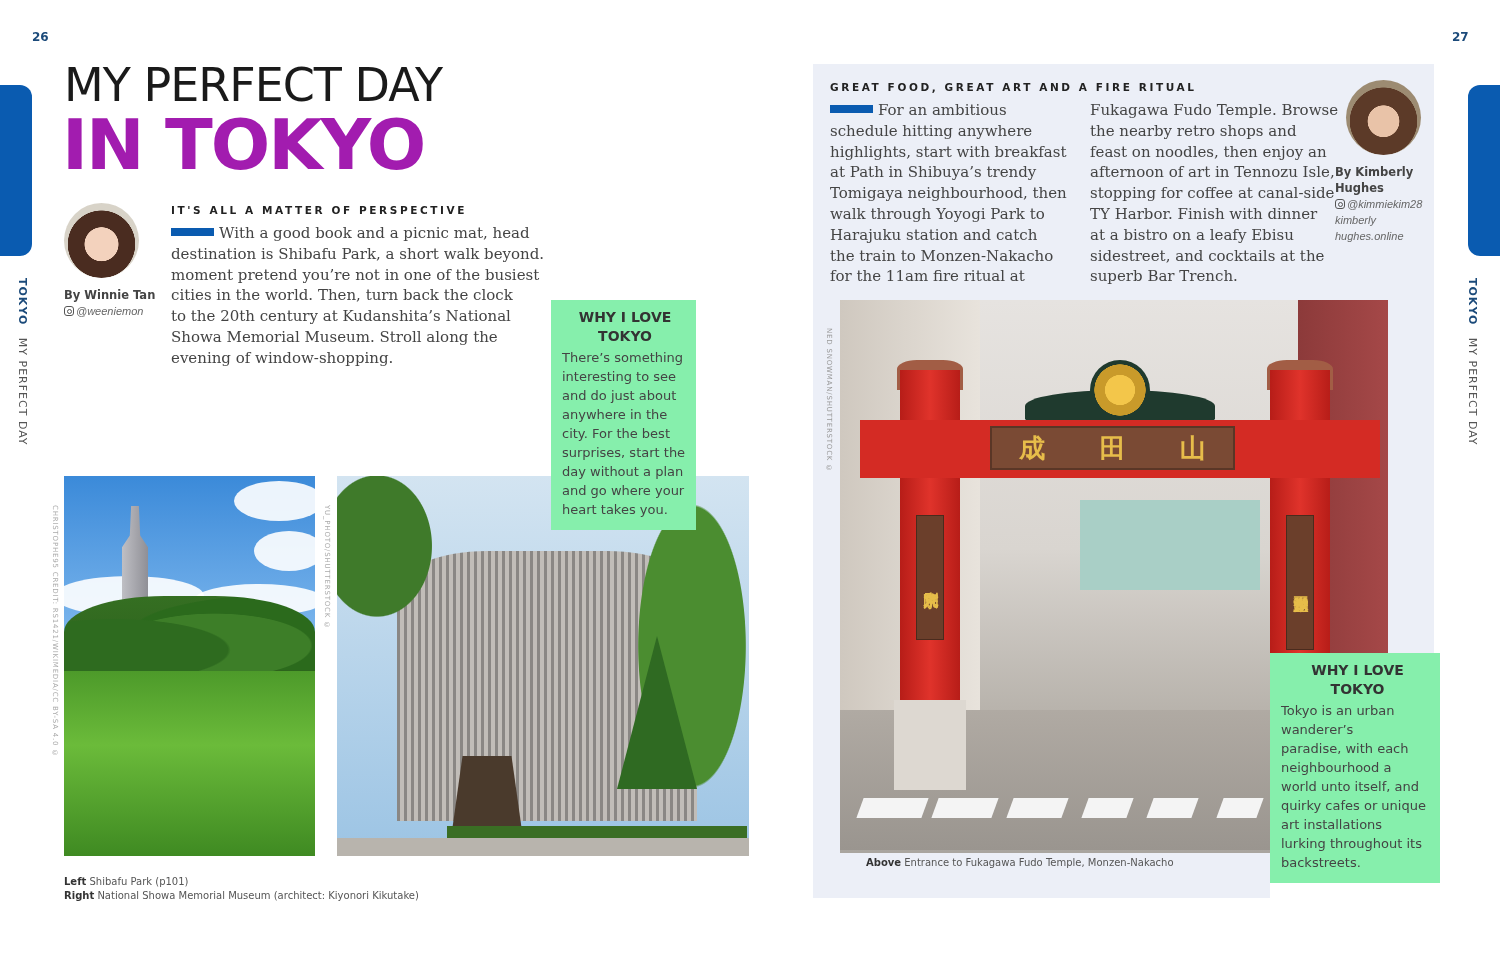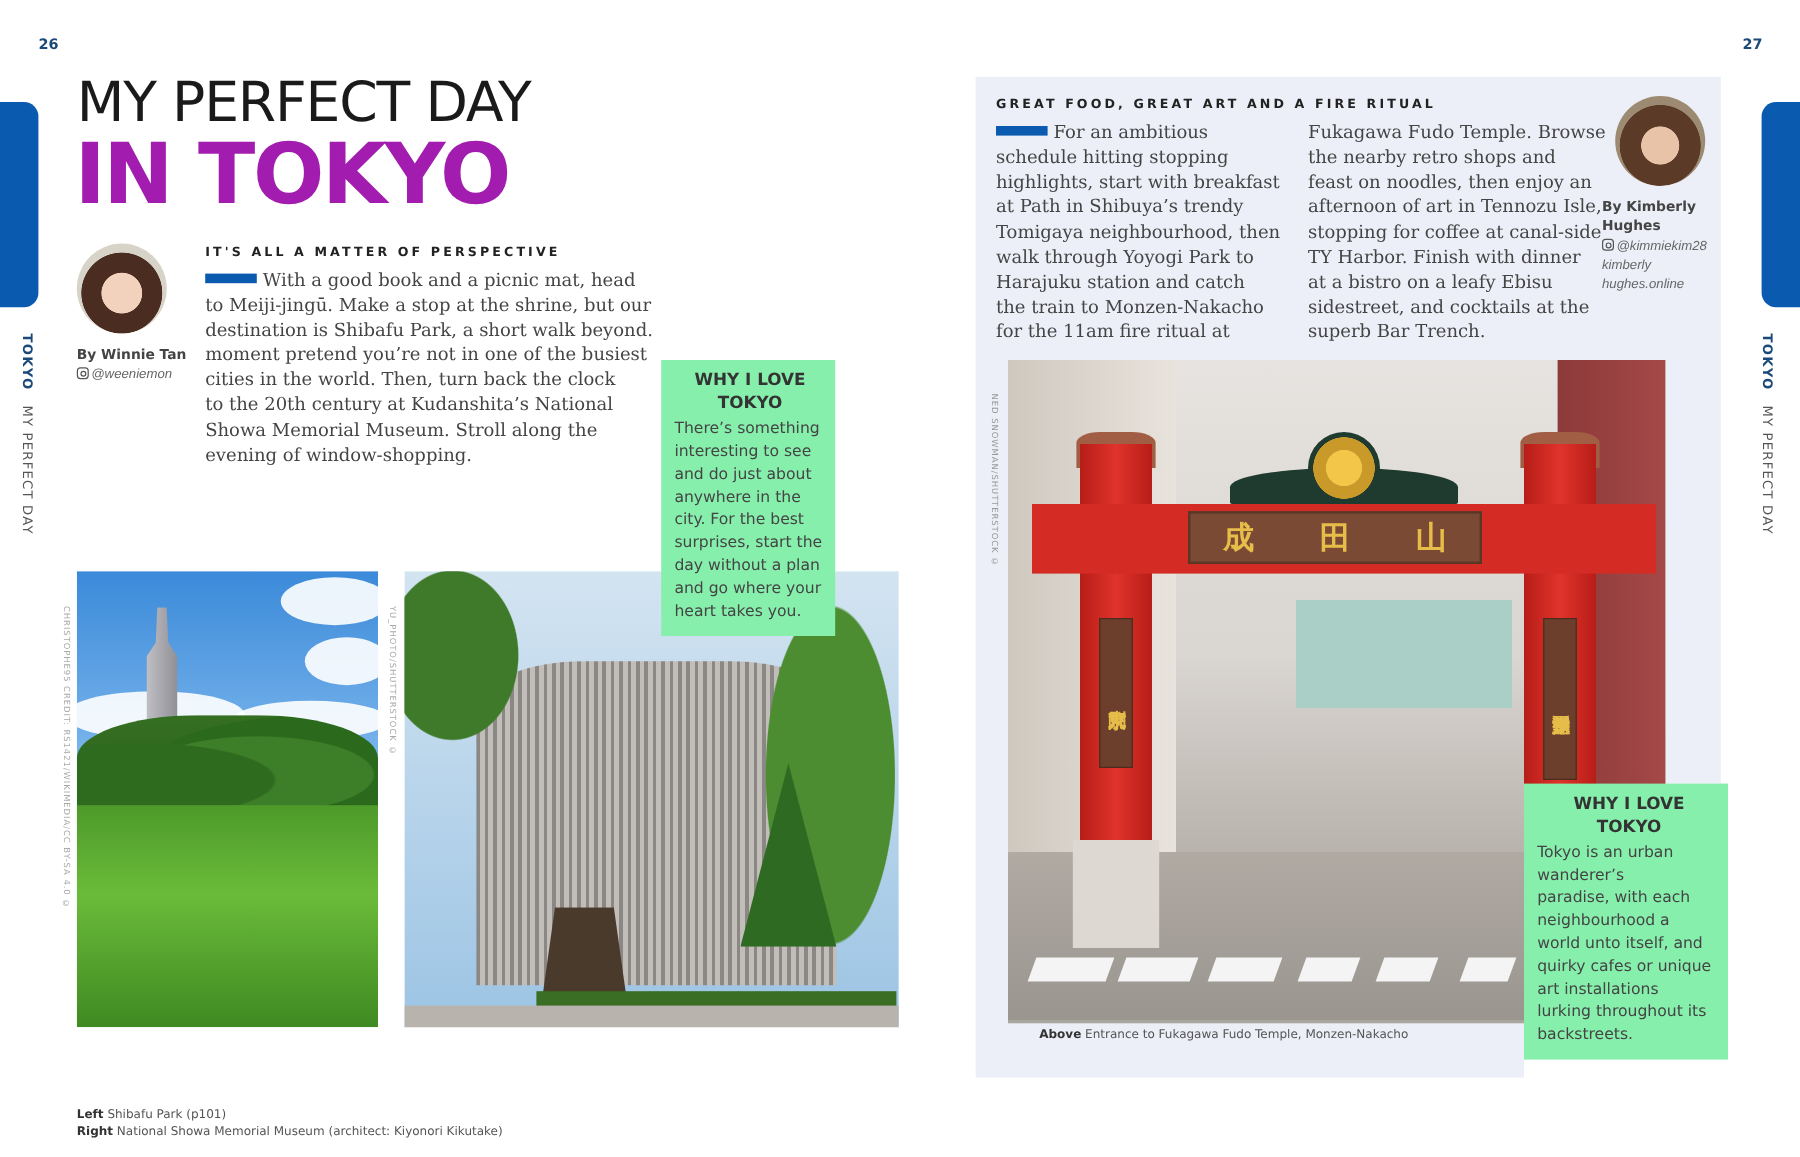--- a/index.html
+++ b/index.html
@@ -102,21 +102,20 @@
 
 <div class="avatar avatar-winnie"></div>
 <div class="byline" style="left:64px; top:287px; line-height:16px;">
   <div class="name">By Winnie Tan</div>
   <div><span class="ig"></span><span class="handle">@weeniemon</span></div>
 </div>
 
 <div class="kicker" style="left:171px; top:204px;">IT'S ALL A MATTER OF PERSPECTIVE</div>
 <div class="body-text" style="left:171px; top:223px; width:380px;">
   <div><span class="bar"></span><span>With a good book and a picnic mat, head</span></div>
-  <div>to Meiji-jingū. Make a stop at the shrine, but our</div>
   <div>destination is Shibafu Park, a short walk beyond.</div>
   <div>moment pretend you’re not in one of the busiest</div>
   <div>cities in the world. Then, turn back the clock</div>
   <div>to the 20th century at Kudanshita’s National</div>
   <div>Showa Memorial Museum. Stroll along the</div>
   <div>evening of window-shopping.</div>
 </div>
 
 <div class="photo" style="left:64px; top:476px; width:251px; height:380px;">
   <div class="park-sky"></div>
@@ -153,33 +152,33 @@
     <div>and do just about</div>
     <div>anywhere in the</div>
     <div>city. For the best</div>
     <div>surprises, start the</div>
     <div>day without a plan</div>
     <div>and go where your</div>
     <div>heart takes you.</div>
   </div>
 </div>
 
-<div class="caption" style="left:64px; top:875px;margin-top:48px;">
+<div class="caption" style="left:64px; top:875px;">
   <div><b>Left</b> <span>Shibafu Park (p101)</span></div>
   <div><b>Right</b> <span>National Showa Memorial Museum (architect: Kiyonori Kikutake)</span></div>
 </div>
 
 <div class="panel"></div>
 <div class="panel-cutout"></div>
 
 <div class="kicker" style="left:830px; top:81px;">GREAT FOOD, GREAT ART AND A FIRE RITUAL</div>
 
 <div class="body-text" style="left:830px; top:100px; width:250px;">
   <div><span class="bar"></span><span>For an ambitious</span></div>
-  <div>schedule hitting stopping</div>
+  <div>schedule hitting anywhere</div>
   <div>highlights, start with breakfast</div>
   <div>at Path in Shibuya’s trendy</div>
   <div>Tomigaya neighbourhood, then</div>
   <div>walk through Yoyogi Park to</div>
   <div>Harajuku station and catch</div>
   <div>the train to Monzen-Nakacho</div>
   <div>for the 11am fire ritual at</div>
 </div>
 <div class="body-text" style="left:1090px; top:100px; width:250px;">
   <div>Fukagawa Fudo Temple. Browse</div>

